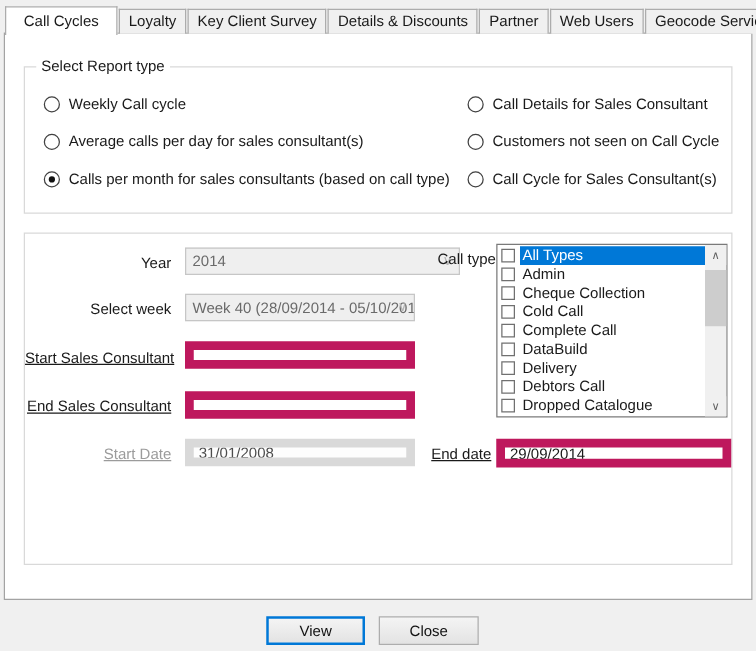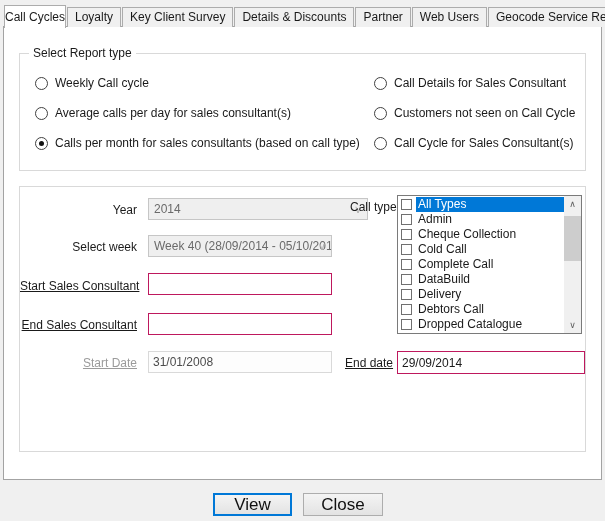--- a/index.html
+++ b/index.html
@@ -14,21 +14,21 @@
   }
 
   
   .tabstrip { position:absolute; left:4px; top:4px; display:flex; align-items:flex-end; height:23px; z-index:3; }
   .tab {
     height:20px; line-height:19px; padding:0 7px;
     background:#f0f0f0; border:1px solid #acacac; border-bottom:none;
     margin-right:1px; cursor:default; white-space:nowrap;
   }
   .tab.active {
-    height:23px; line-height:22px; padding:0 0;
+    height:23px; line-height:22px; padding:0 14px;
     background:#ffffff; margin-bottom:-1px; position:relative; z-index:4;
   }
 
   
   .panel {
     position:absolute; left:3px; top:26px; width:599px; height:454px;
     background:#ffffff; border:1px solid #a3a3a3; z-index:1;
   }
 
   .groupbox { position:absolute; border:1px solid #d9d9d9; background:#ffffff; }
@@ -57,21 +57,21 @@
   .flabel.disabled { color:#9b9b9b; }
 
   .combo {
     position:absolute; height:22px; background:#efefef; border:1px solid #c6c6c6;
     color:#6a6a6a; line-height:20px; padding:0 18px 0 5px; overflow:hidden; white-space:nowrap;
   }
   .combo .chev {
     position:absolute; right:5px; top:0; line-height:20px; color:#b4b4b4; font-size:11px;
   }
   .tbox {
-    position:absolute; height:22px; border:1px solid #be185d; background:#fff;
+    position:absolute; height:22px; border:7px solid #be185d; background:#fff;
     font-family:"Liberation Sans", sans-serif; font-size:12px; color:#1a1a1a; padding:0 4px;
     outline:none;
   }
   .tbox.disabled { border-color:#d9d9d9; color:#4c4c4c; background:#fdfdfd; }
 
   
   .listbox {
     position:absolute; left:377px; top:8px; width:185px; height:139px;
     border:1px solid #7a7a7a; background:#fff; display:flex;
   }
@@ -90,21 +90,21 @@
     font-size:9px; text-align:center; line-height:16px; background:#f0f0f0;
   }
   .sb-up { top:0; } .sb-down { bottom:0; }
   .sb-thumb { position:absolute; left:0; top:20px; width:17px; height:45px; background:#cdcdcd; }
 
   
   .btn {
     position:absolute; top:493px; height:23px;
     background:linear-gradient(#f4f4f4,#e3e3e3);
     border:1px solid #adadad; font-family:"Liberation Sans", sans-serif;
-    font-size:17px; color:#111; text-align:center; cursor:default;
+    font-size:12px; color:#111; text-align:center; cursor:default;
   }
   #btn-view { left:213px; width:79px; border:2px solid #0078d7; }
   #btn-close { left:303px; width:80px; }
 </style>
 </head>
 <body>
 
 <div class="tabstrip">
   <div class="tab active">Call Cycles</div>
   <div class="tab">Loyalty</div>

